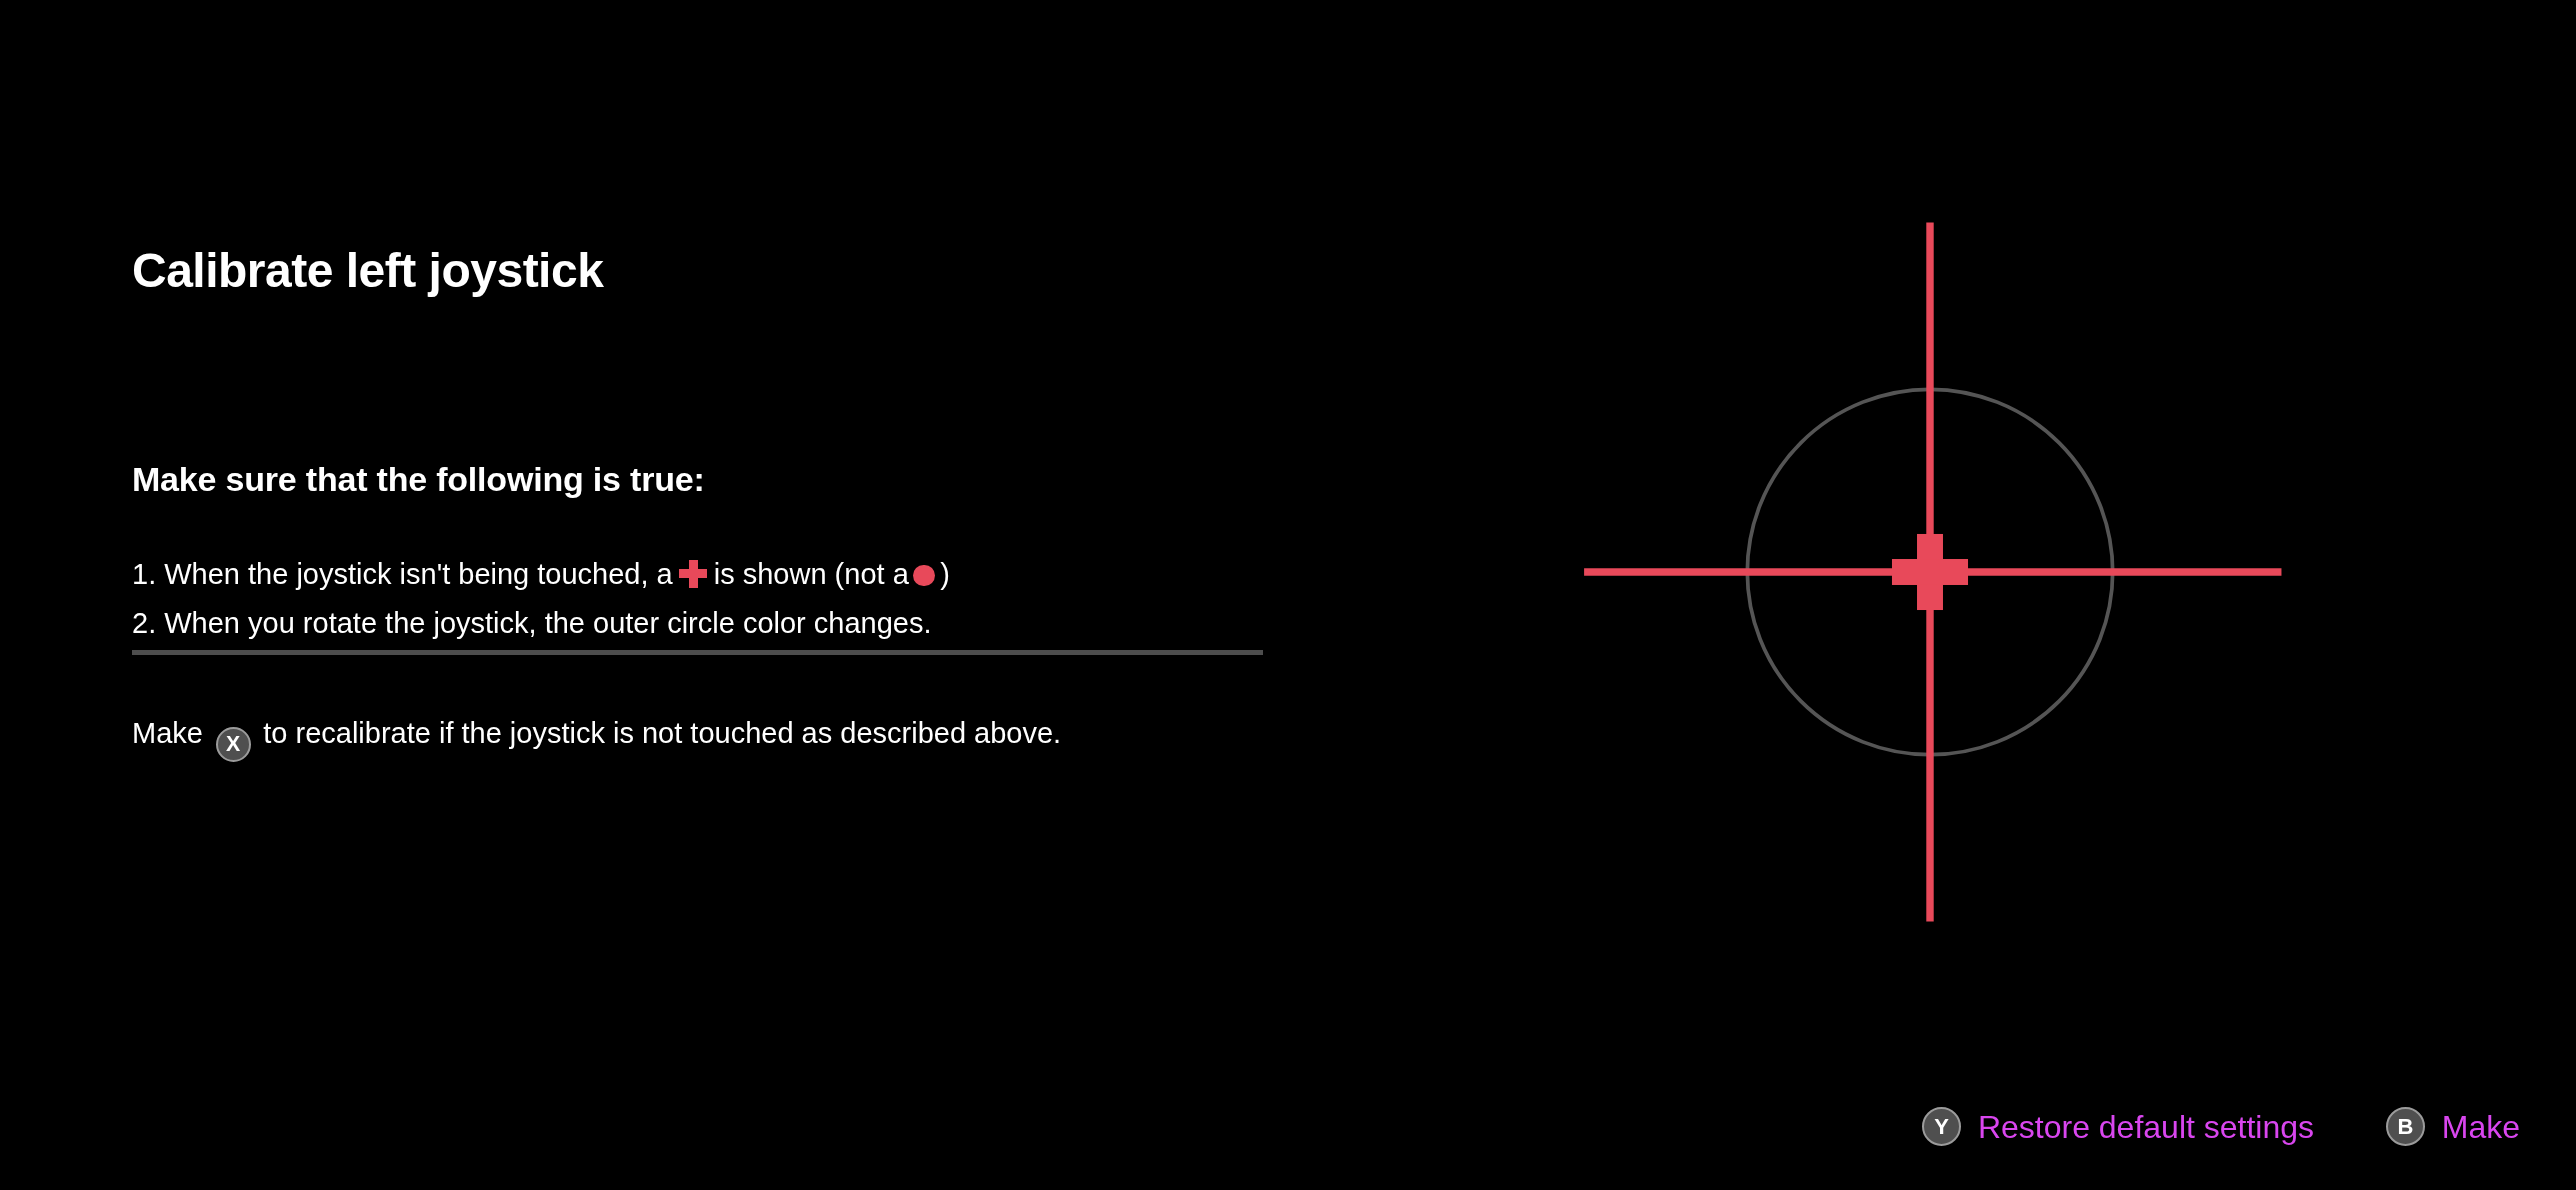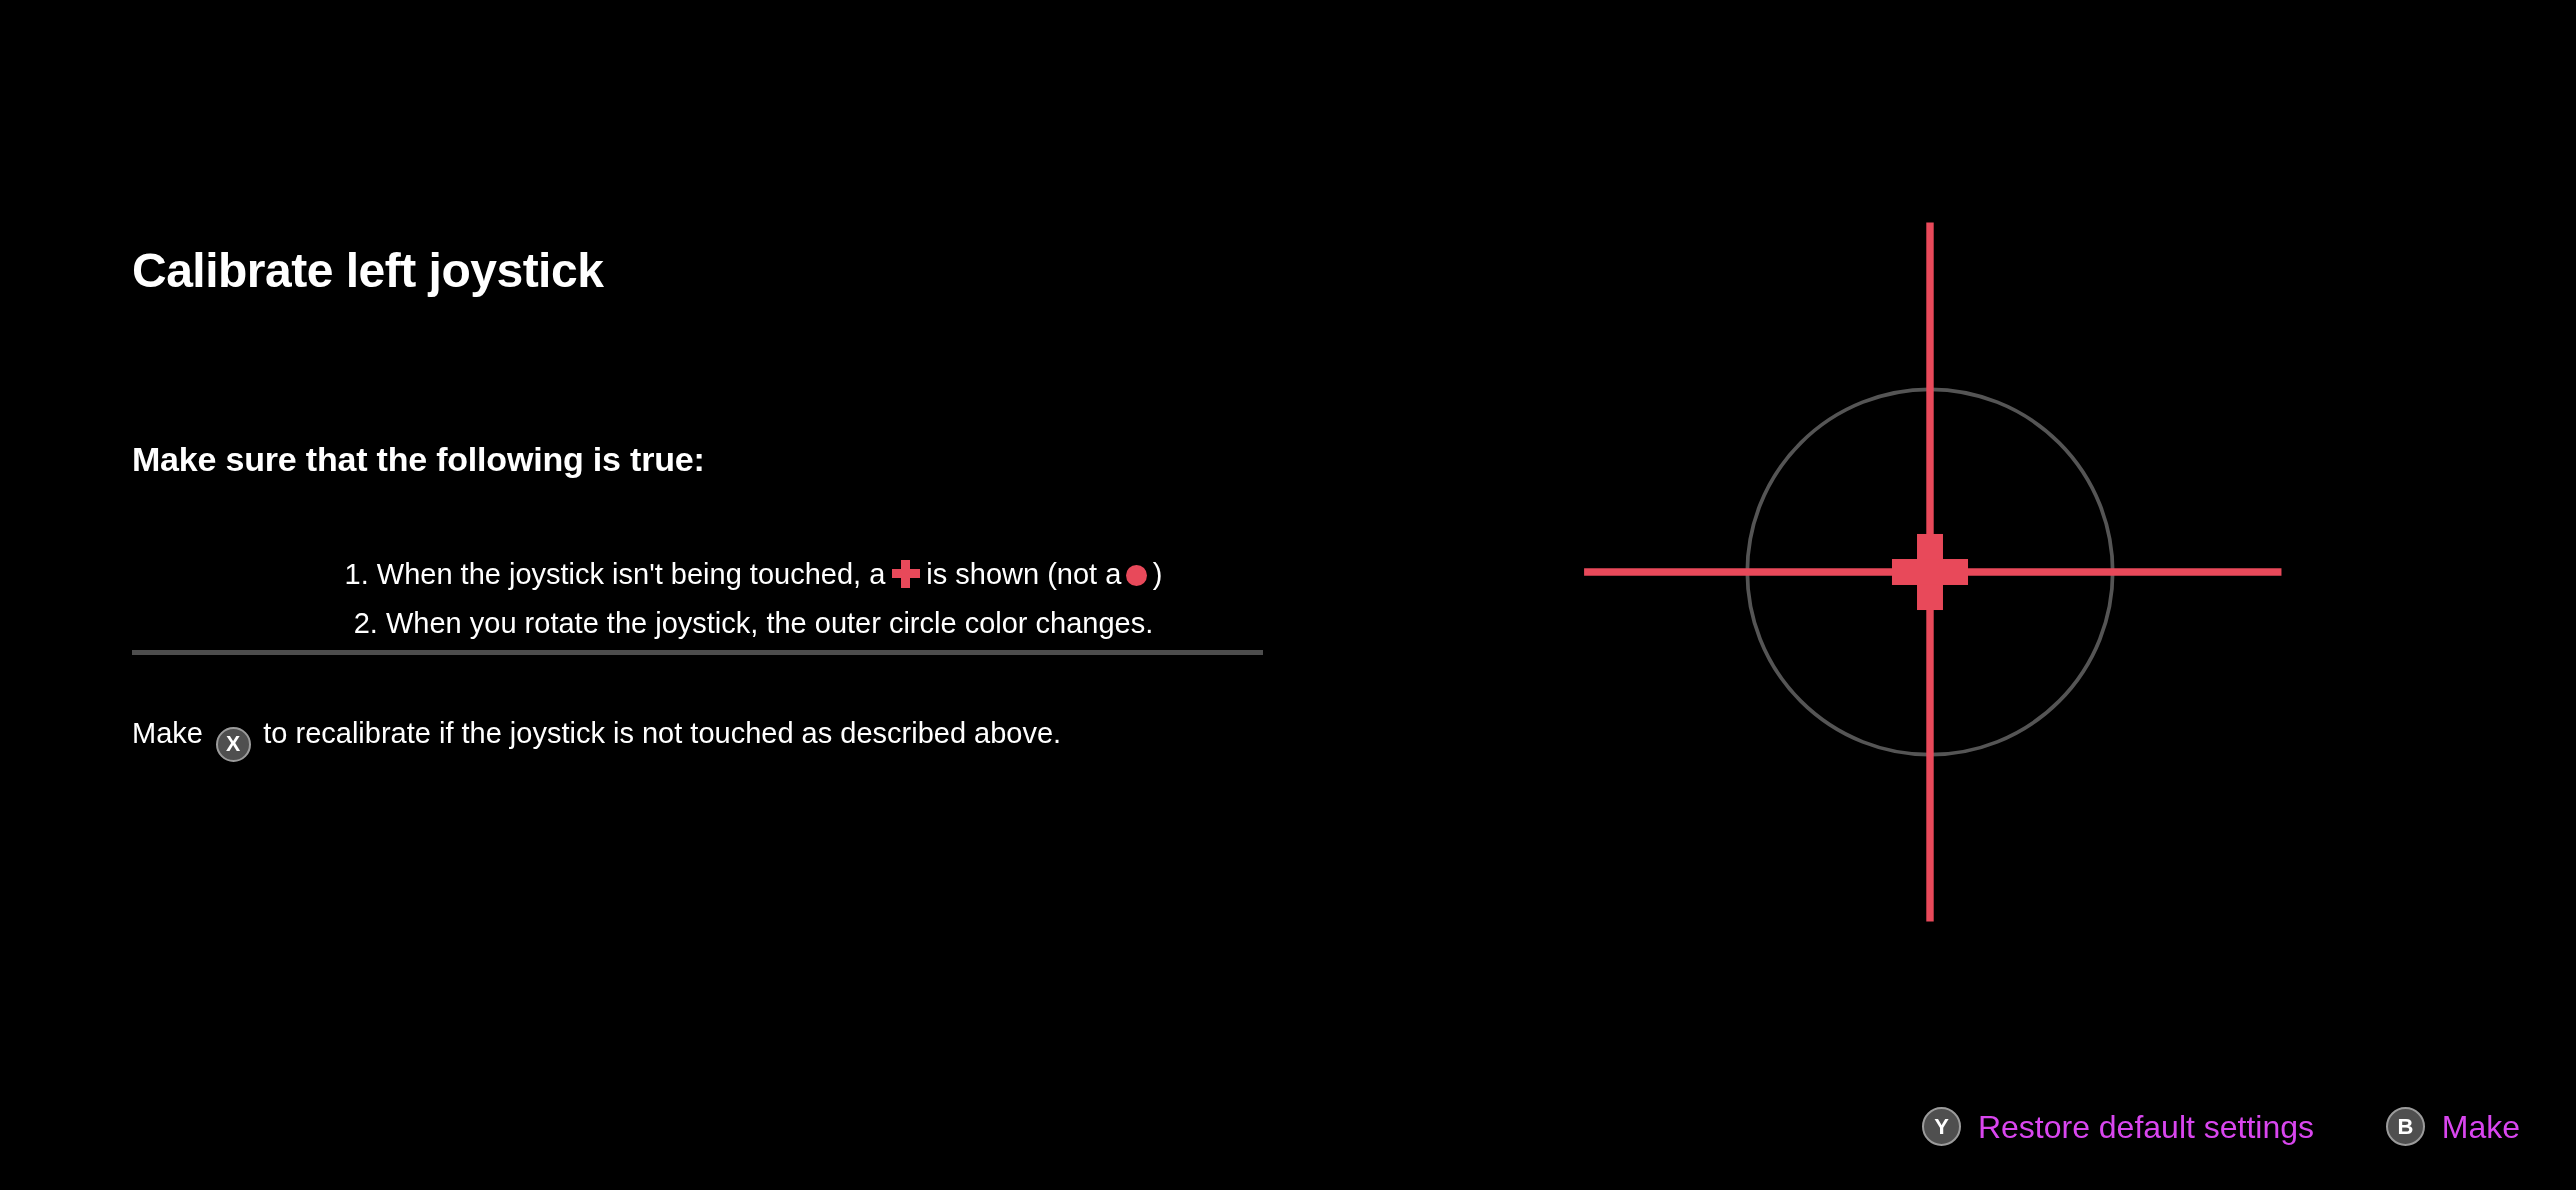--- a/index.html
+++ b/index.html
@@ -17,39 +17,38 @@
     -webkit-font-smoothing: antialiased;
   }
 
   
   #left-panel {
     position: absolute;
     left: 132px;
     top: 0;
     width: 1298px;
     height: 883px;
-    text-align: center;
   }
 
   #page-title {
     position: absolute;
     left: 0;
     top: 215px;
     font-size: 48px;
     font-weight: bold;
     letter-spacing: -0.5px;
     line-height: 1;
     color: #ffffff;
     white-space: nowrap;
   }
 
   #instructions-heading {
     position: absolute;
     left: 0;
-    top: 414px;
+    top: 434px;
     font-size: 34px;
     font-weight: bold;
     letter-spacing: -0.2px;
     line-height: 1;
     color: #ffffff;
     white-space: nowrap;
   }
 
   #instructions-list {
     position: absolute;

